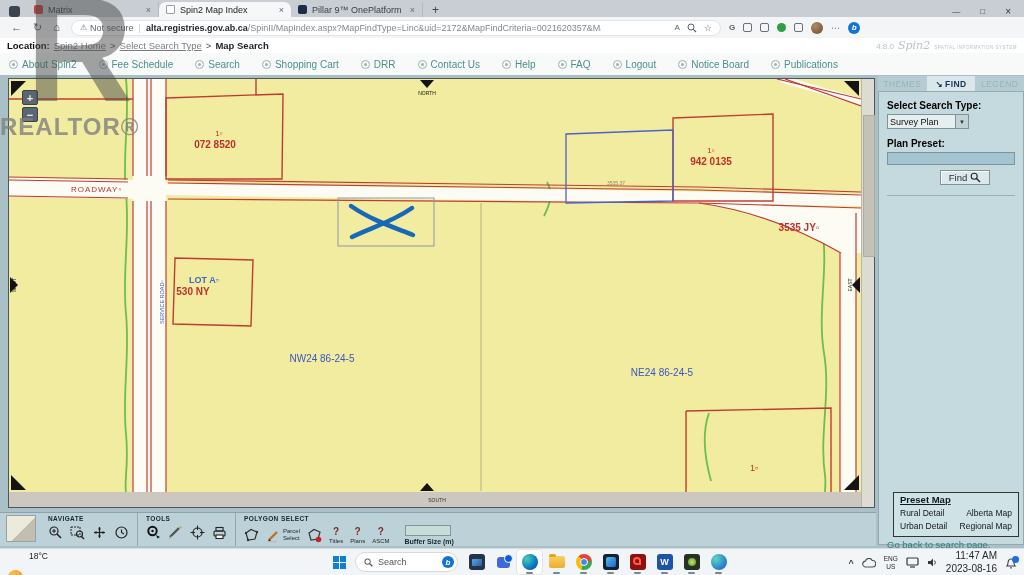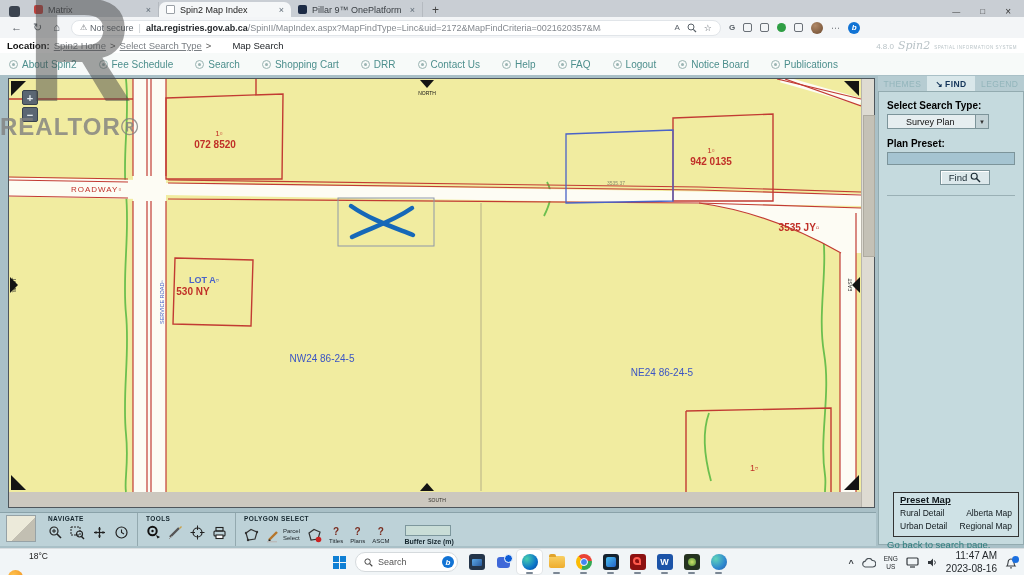--- a/index.html
+++ b/index.html
@@ -37,21 +37,21 @@
   .sqico{width:9px;height:9px;border:1px solid #6a7077;border-radius:2px;box-sizing:border-box;}
   .greenico{width:9px;height:9px;border-radius:50%;background:#2f9e44;}
   .avatar{width:12px;height:12px;border-radius:50%;background:radial-gradient(circle at 35% 30%,#b08968,#6d4a2f);}
   .bing{width:12px;height:12px;border-radius:50%;background:#1173d4;color:#fff;font-size:8px;font-style:italic;font-weight:700;display:flex;align-items:center;justify-content:center;}
 
   
   .locbar{position:absolute;top:38px;left:0;right:0;height:15px;background:#fff;display:flex;align-items:center;font-size:9.5px;color:#333;padding-left:7px;}
   .locbar .lbl{font-weight:700;color:#111;}
   .loclink{color:#7a7f84;text-decoration:underline;margin:0 4px;}
   .locsep{color:#555;}
-  .loccur{font-weight:400;color:#1d2125;margin-left:21px;}
+  .loccur{font-weight:700;color:#1d2125;margin-left:4px;}
   .verblock{margin-left:auto;display:flex;align-items:baseline;gap:4px;padding-right:7px;color:#b9c3c7;}
   .ver{font-size:8px;} .brand{font-family:"DejaVu Serif",serif;font-style:italic;font-size:11px;} .brandsub{font-size:4.5px;letter-spacing:.5px;}
 
   
   .menubar{position:absolute;top:53px;left:0;right:0;height:22px;background:#f7faf9;border-bottom:1px solid #e0e7e5;display:flex;align-items:center;gap:22px;padding-left:9px;font-size:10px;color:#4d8f8d;}
   .mi{display:flex;align-items:center;gap:4px;white-space:nowrap;}
   .mdot{width:7px;height:7px;border:1px solid #9ab4b2;border-radius:50%;position:relative;flex:none;}
   .mdot::after{content:"";position:absolute;inset:2px;background:#9ab4b2;border-radius:50%;}
 
   
@@ -63,21 +63,21 @@
   .zoomctl{position:absolute;left:13px;top:11px;width:16px;}
   .zbtn{width:16px;height:15px;background:#5b6673;color:#e8eef2;border:1px solid #39424d;border-radius:2px;font-size:11px;font-weight:700;display:flex;align-items:center;justify-content:center;margin-bottom:2px;box-sizing:border-box;}
 
   
   .panel{position:absolute;left:878px;top:1px;width:146px;height:469px;font-size:9px;}
   .ptabs{display:flex;height:15px;}
   .ptab{flex:1;display:flex;align-items:center;justify-content:center;gap:2px;background:#b6ccd2;color:#93b6bc;font-size:8.5px;letter-spacing:.4px;}
   .ptab.active{background:#d9e7ea;color:#14355a;font-weight:700;}
   .pbody{position:absolute;top:15px;bottom:0;left:0;right:0;background:#c5dade;border:1px solid #93abb0;padding:8px;box-sizing:border-box;}
   .plabel{font-size:10px;font-weight:700;color:#000;margin-bottom:3px;}
-  .pselect{width:102px;height:15px;background:#e6eef0;border:1px solid #7c949a;display:flex;align-items:center;font-size:9px;color:#111;padding-left:18px;box-sizing:border-box;margin-bottom:9px;}
+  .pselect{width:82px;height:15px;background:#e6eef0;border:1px solid #7c949a;display:flex;align-items:center;font-size:9px;color:#111;padding-left:2px;box-sizing:border-box;margin-bottom:9px;}
   .pselect .arrow{margin-left:auto;width:12px;height:13px;background:#c2d2d6;border-left:1px solid #7c949a;font-size:6px;color:#333;display:flex;align-items:center;justify-content:center;}
   .pinput{width:128px;height:13px;background:#a5c4d1;border:1px solid #7c949a;box-sizing:border-box;font-size:9px;padding:0 2px;display:block;}
   .findrow{margin-top:5px;display:flex;justify-content:center;padding-left:28px;}
   .findbtn{display:flex;align-items:center;gap:3px;background:#dce8eb;border:1px solid #7c949a;box-shadow:inset 1px 1px 0 #fff;font-size:9.5px;color:#1a2a33;padding:1px 8px;}
   .phr{border:none;border-top:1px solid #9ab0b5;margin:10px 0 0 0;}
   .preset{position:absolute;left:14px;top:400px;width:112px;border:1px solid #333;padding:1px 6px 5px;background:#cfe2e6;color:#10181c;}
   .preset .ptitle{font-size:9.5px;font-weight:700;text-decoration:underline;margin-bottom:2px;}
   .prow{display:flex;justify-content:space-between;margin-top:3px;font-size:8.5px;}
   .backlink{position:absolute;left:8px;top:447px;font-size:9.5px;color:#2e7d7d;text-decoration:underline;}
 

